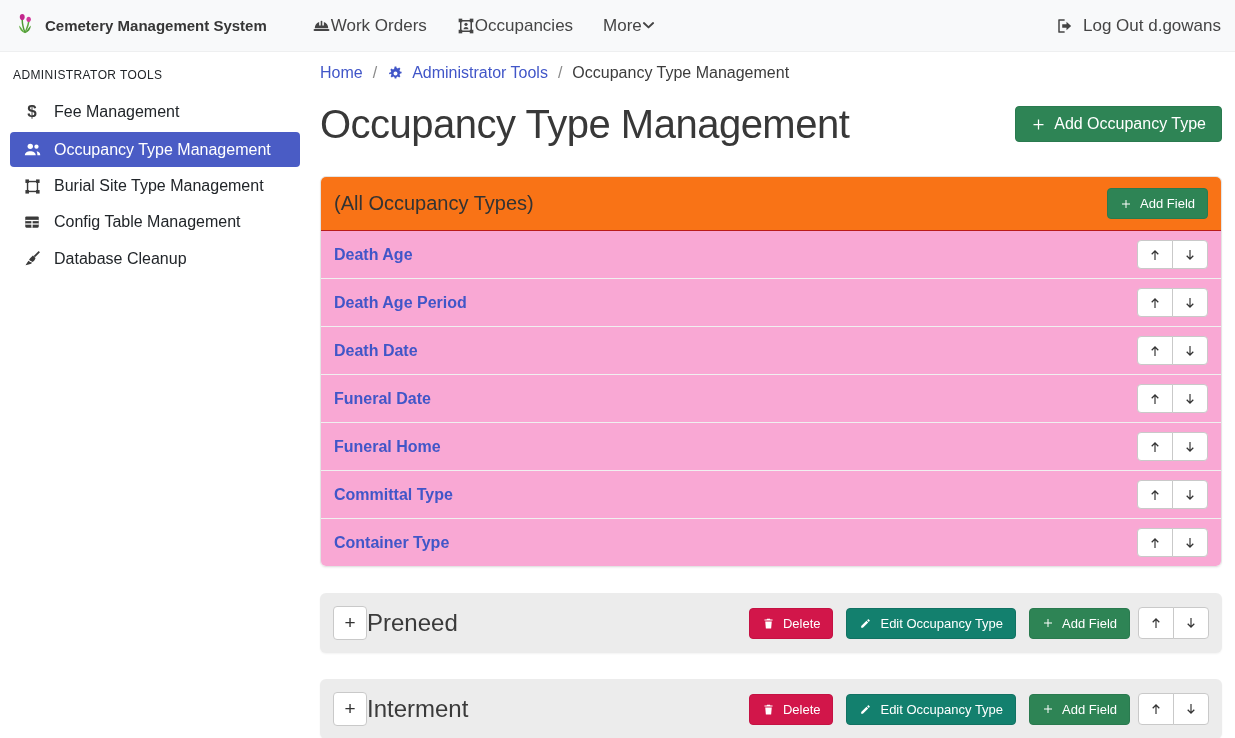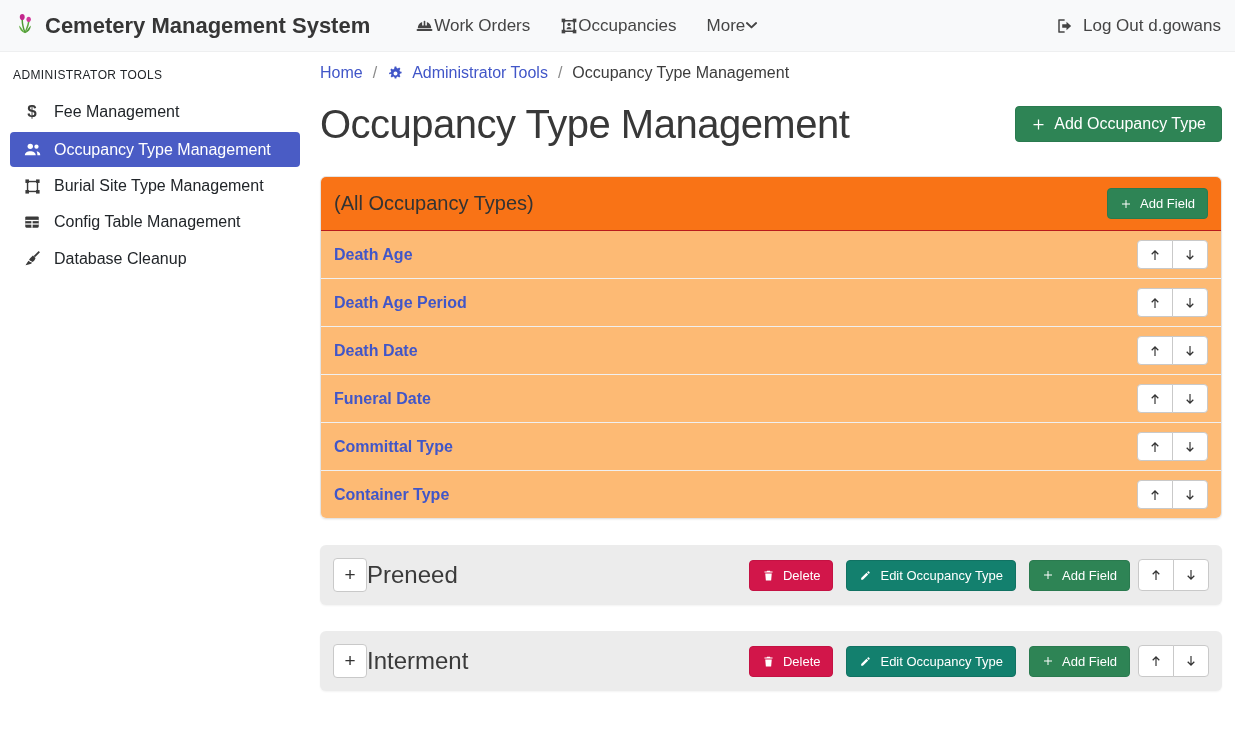--- a/index.html
+++ b/index.html
@@ -3,21 +3,21 @@
 <meta charset="utf-8">
 <style>
   * { box-sizing: border-box; }
   html,body { margin:0; padding:0; width:1235px; height:738px; overflow:hidden;
     font-family:"Liberation Sans", sans-serif; background:#fff; color:#3c3c3c; }
 
   
   .navbar { height:52px; background:#f8f9fa; display:flex; align-items:center;
     padding:0 14px; border-bottom:1px solid rgba(0,0,0,0.04); }
   .brand { display:flex; align-items:center; gap:9px; margin-right:30px; cursor:pointer; }
-  .brand-text { font-size:22px; font-weight:bold; color:#363636; }
+  .brand-text { font-size:15px; font-weight:bold; color:#363636; }
   .nav-links { display:flex; align-items:center; }
   .nav-link { display:flex; align-items:center; margin:0 15px;
     font-size:17px; color:#454545; cursor:pointer; }
   .nav-link .icn svg { display:block; }
   .logout { margin-left:auto; display:flex; align-items:center; gap:9px;
     font-size:17px; color:#454545; cursor:pointer; }
   .icn { display:inline-flex; align-items:center; justify-content:center; color:inherit; }
 
   
   .layout { display:flex; height:686px; }
@@ -51,21 +51,21 @@
   .btn-lg { font-size:16px; padding:8px 15px; }
   .btn-sm { font-size:13px; padding:7px 12px; }
 
   
   .panel { border:1px solid #e4e4e4; border-radius:6px; box-shadow:0 1px 2px rgba(0,0,0,.06);
     margin-bottom:26px; overflow:hidden; }
   .panel-head { background:#f97316; display:flex; align-items:center; justify-content:space-between;
     padding:11px 13px; border-bottom:1px solid #b91c1c; }
   .panel-title { font-size:20px; color:#333; }
   .field-row { display:flex; align-items:center; justify-content:space-between;
-    padding:9px 13px; background:#fdba74; border-top:1px solid #f0f0f0; }
+    padding:9px 13px; background:#f9a8d4; border-top:1px solid #f0f0f0; }
   .field-row:first-child { border-top:none; }
   .field-link { color:#4156c8; font-weight:bold; font-size:16px; text-decoration:none; cursor:pointer; }
 
   .arrow-group { display:flex; }
   .arrow-btn { width:36px; height:29px; background:#fff; border:1px solid #c9c9c9;
     display:flex; align-items:center; justify-content:center; color:#333; cursor:pointer; padding:0; }
   .arrow-btn + .arrow-btn { margin-left:-1px; }
   .arrow-group .arrow-btn:first-child { border-radius:4px 0 0 4px; }
   .arrow-group .arrow-btn:last-child { border-radius:0 4px 4px 0; }
   .arrow-lg .arrow-btn { height:32px; }
@@ -310,20 +310,39 @@
               <button class="arrow-btn">
                 <span class="icn">
                   <svg width="14" height="14" viewBox="0 0 24 24" fill="currentColor">
                     <path d="M12 20.4 5.6 14l1.5-1.5 3.9 3.9V3.6h2v12.8l3.9-3.9 1.5 1.5z"></path>
                   </svg>
                 </span>
               </button>
             </div>
           </div>
           <div class="field-row">
+            <a class="field-link">Funeral Home</a>
+            <div class="arrow-group">
+              <button class="arrow-btn">
+                <span class="icn">
+                  <svg width="14" height="14" viewBox="0 0 24 24" fill="currentColor">
+                    <path d="M12 3.6l6.4 6.4-1.5 1.5L13 7.6V20.4h-2V7.6l-3.9 3.9-1.5-1.5z"></path>
+                  </svg>
+                </span>
+              </button>
+              <button class="arrow-btn">
+                <span class="icn">
+                  <svg width="14" height="14" viewBox="0 0 24 24" fill="currentColor">
+                    <path d="M12 20.4 5.6 14l1.5-1.5 3.9 3.9V3.6h2v12.8l3.9-3.9 1.5 1.5z"></path>
+                  </svg>
+                </span>
+              </button>
+            </div>
+          </div>
+          <div class="field-row">
             <a class="field-link">Committal Type</a>
             <div class="arrow-group">
               <button class="arrow-btn">
                 <span class="icn">
                   <svg width="14" height="14" viewBox="0 0 24 24" fill="currentColor">
                     <path d="M12 3.6l6.4 6.4-1.5 1.5L13 7.6V20.4h-2V7.6l-3.9 3.9-1.5-1.5z"></path>
                   </svg>
                 </span>
               </button>
               <button class="arrow-btn">

